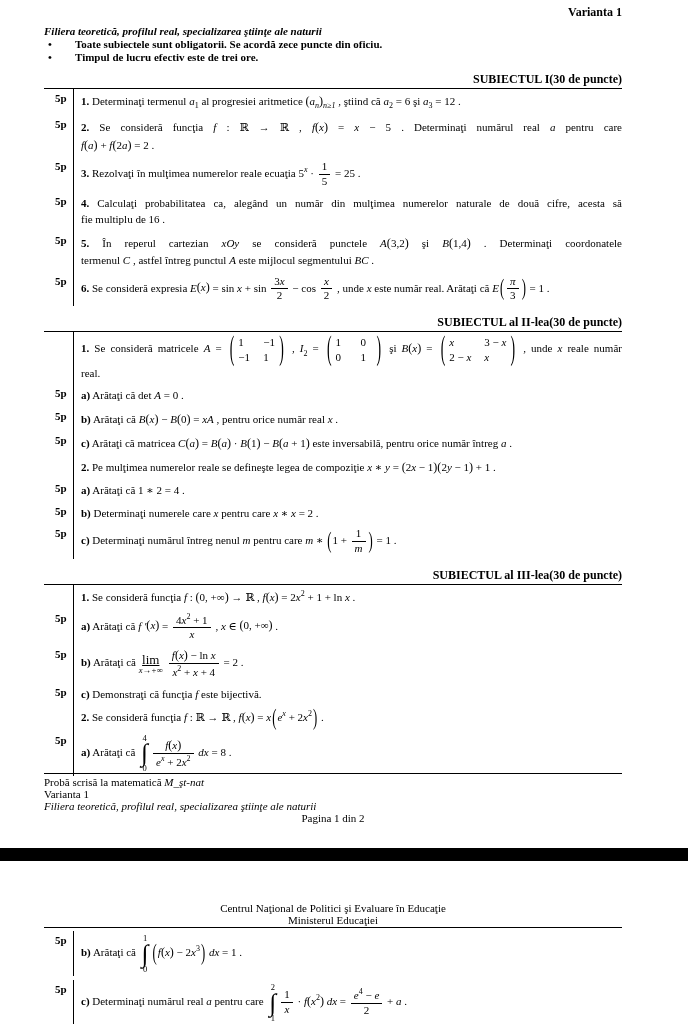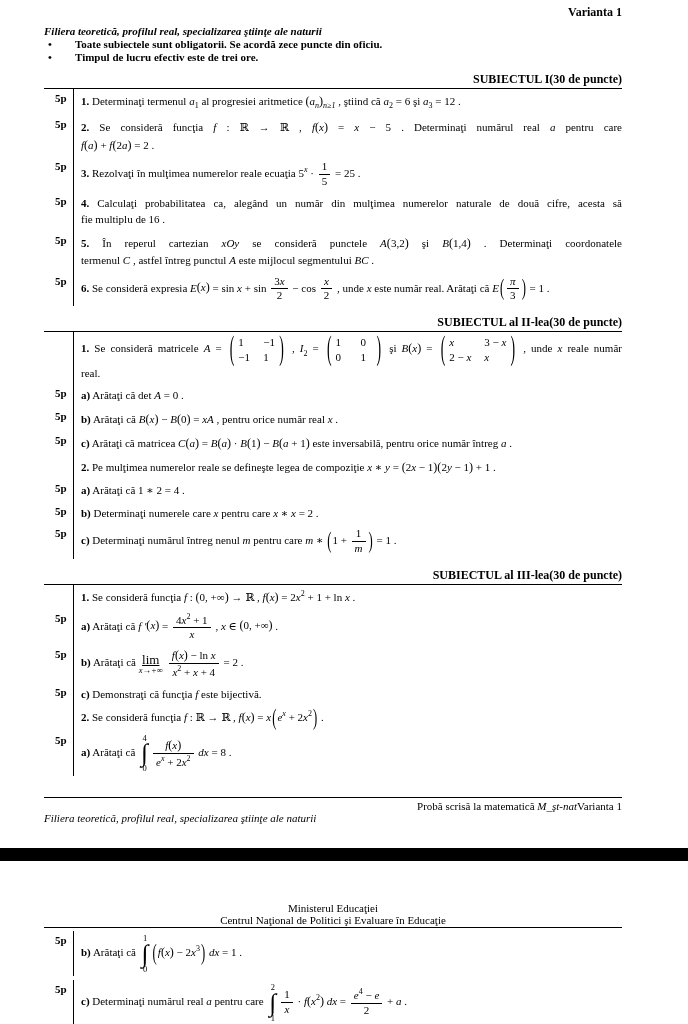--- a/index.html
+++ b/index.html
@@ -34,21 +34,21 @@
   .mg{display:inline-grid;grid-template-columns:auto auto;column-gap:13px;text-align:center;line-height:1.35;padding:0 3px;}
   .mc{min-width:12px;}
   .ig{display:inline-flex;flex-direction:column;align-items:center;vertical-align:middle;line-height:1;margin:0 3px;}
   .ig .ib{font-size:8.5px;line-height:1;}
   .ig .is{font-size:25px;line-height:0.8;padding:1px 0;}
   .lm{display:inline-flex;flex-direction:column;align-items:center;vertical-align:middle;line-height:1;margin-right:4px;}
   .lm .lt{font-size:13px;text-decoration:underline;}
   .lm .lu{font-size:8.5px;}
   .footer{position:absolute;left:44px;right:66px;bottom:24px;}
   .f-rule{border-top:1.5px solid #000;margin-bottom:2px;}
-  .f-line1{display:flex;justify-content:flex-end;}
+  .f-line1{display:flex;justify-content:flex-end;flex-direction:column;}
   .it{font-style:italic;}
   .f-line3{text-align:center;}
   .sep-bar{height:13px;background:#000;}
   .page2{box-sizing:border-box;padding:41px 66px 0 44px;height:163px;}
   .p2h{text-align:center;}
   .p2-rule{border-top:1.2px solid #000;margin:1px 0 3px;}
   .page2 .row{margin-bottom:4px;}
 </style>
 </head>
 <body>
@@ -253,28 +253,29 @@
       </div>
     </div>
 
   <div class="footer">
     <div class="f-rule"></div>
     <div class="f-line1">
       <span><span>Probă scrisă la matematică </span><span class="it">M_şt-nat</span></span>
       <span>Varianta 1</span>
     </div>
     <div class="it">Filiera teoretică, profilul real, specializarea ştiinţe ale naturii</div>
+    <div class="f-line3">Pagina 1 din 2</div>
   </div>
 </div>
 
 <div class="sep-bar"></div>
 
 <div class="page2">
+  <div class="p2h">Centrul Naţional de Politici şi Evaluare în Educaţie</div>
   <div class="p2h">Ministerul Educaţiei</div>
-  <div class="p2h">Centrul Naţional de Politici şi Evaluare în Educaţie</div>
   <div class="p2-rule"></div>
   <div id="p2rows">
       <div class="row">
         <div class="pts">5p</div>
         <div class="cnt">
           <div class="ln"><span class="tb">b)</span><span class="t"> Arătaţi că </span><span class="ig">
               <span class="ib">1</span>
               <span class="is">∫</span>
               <span class="ib">0</span>
             </span><span class="pg"><span class="prb">(</span><span class="ti">f</span><span class="pg"><span class="pr">(</span><span class="ti">x</span><span class="pr">)</span></span><span class="t"> − 2</span><span class="ti">x</span><sup class="sx">3</sup><span class="prb">)</span></span><span class="t"> </span><span class="ti">dx</span><span class="t"> = 1 .</span></div>

